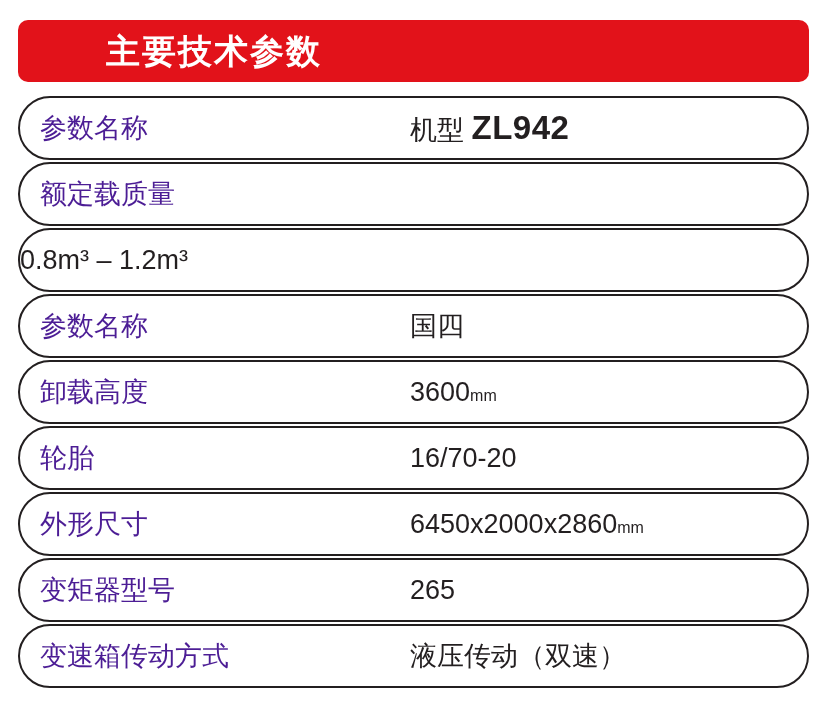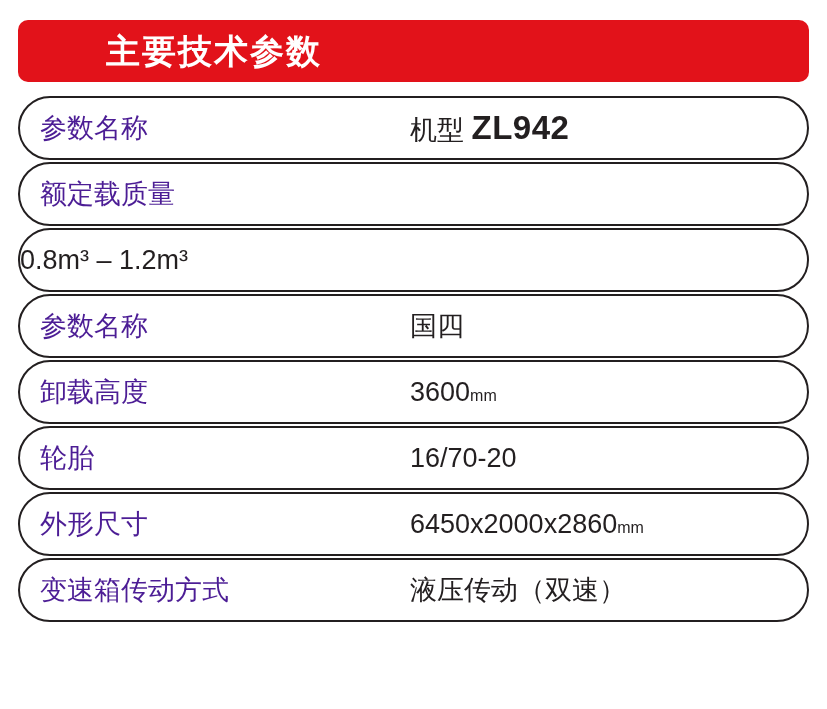--- a/index.html
+++ b/index.html
@@ -114,20 +114,24 @@
     <div class="spec-row">
       <div class="cell-label">轮胎</div>
       <div class="cell-value">16/70-20</div>
     </div>
 
     <div class="spec-row">
       <div class="cell-label">外形尺寸</div>
       <div class="cell-value"><span>6450x2000x2860</span><span class="unit-sm">mm</span></div>
     </div>
 
+    <div class="spec-row">
+      <div class="cell-label">变矩器型号</div>
+      <div class="cell-value">265</div>
+    </div>
 
     <div class="spec-row">
       <div class="cell-label">变速箱传动方式</div>
       <div class="cell-value">液压传动（双速）</div>
     </div>
 
   </div>
 </div>
 
 </body></html>

